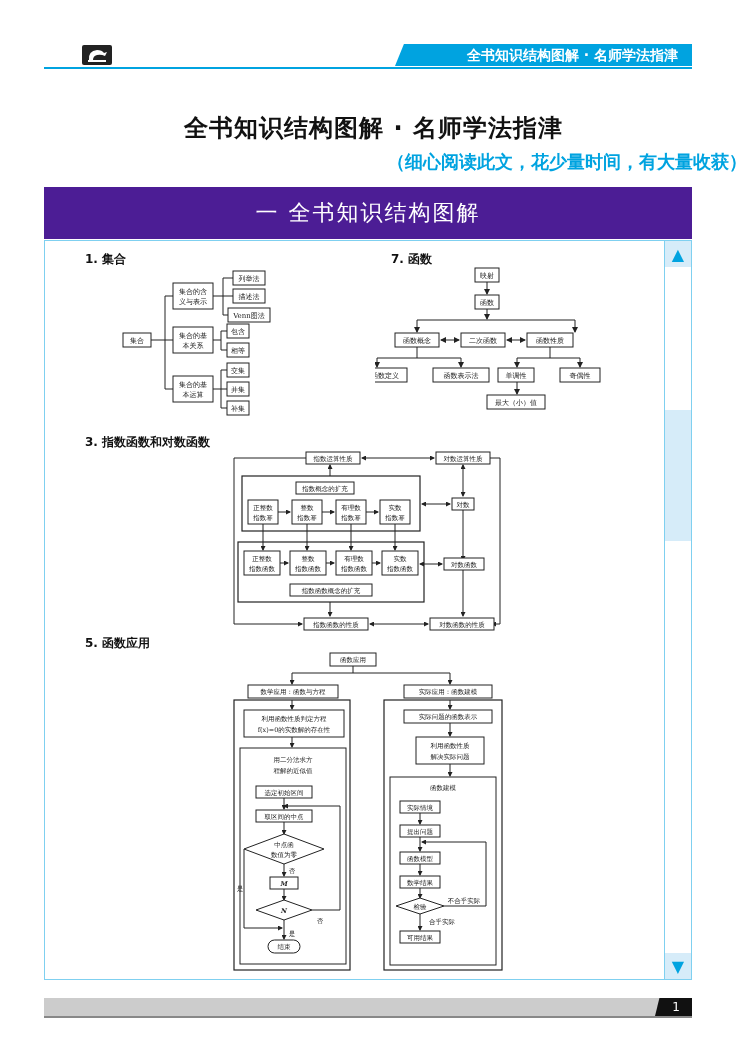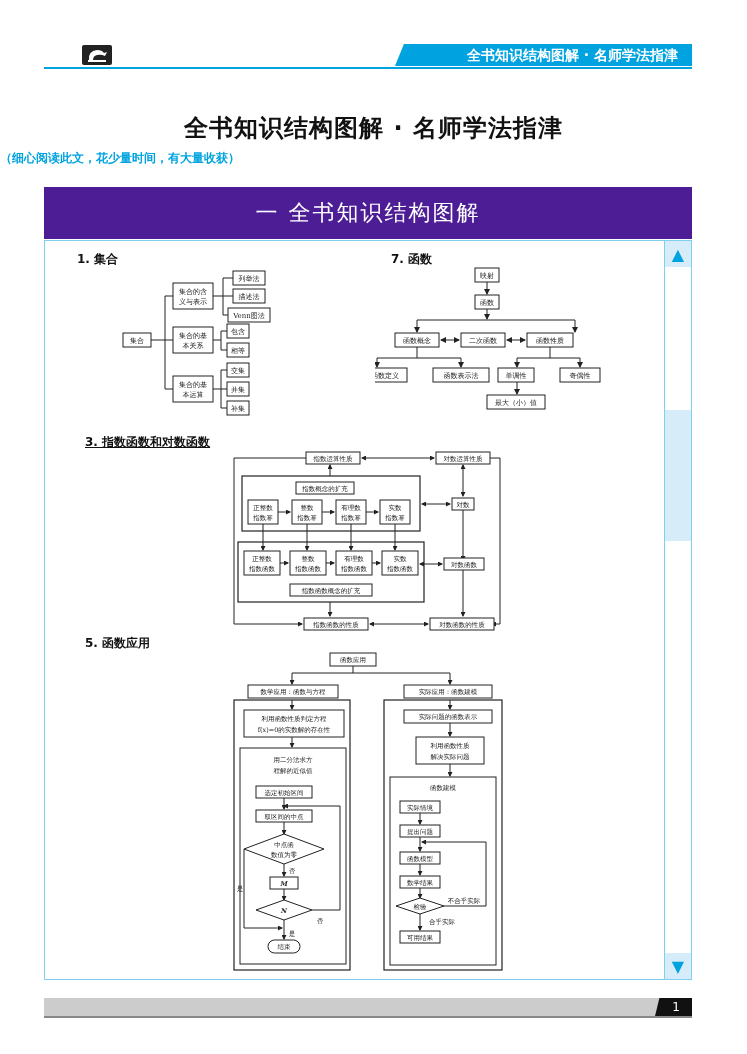--- a/index.html
+++ b/index.html
@@ -2,21 +2,21 @@
 <html><head>
 <meta charset="utf-8">
 <style>
   html, body { margin:0; padding:0; background:#fff; }
   body { width:747px; height:1054px; position:relative; overflow:hidden; font-family:"DejaVu Sans", sans-serif; }
   .logo { position:absolute; left:82px; top:45px; width:30px; height:20px; background:#222; border-radius:2px; }
   .logo svg { display:block; }
   .hdr-banner { position:absolute; left:395px; top:44px; width:297px; height:22px; background:#00a3e0; clip-path:polygon(3% 0,100% 0,100% 100%,0 100%); color:#fff; font-size:14px; font-weight:bold; line-height:22px; text-align:right; padding-right:14px; box-sizing:border-box; }
   .hdr-line { position:absolute; left:44px; top:67px; width:648px; height:1.5px; background:#00a3e0; }
   .main-title { position:absolute; left:0; width:747px; top:112px; text-align:center; font-size:24px; font-weight:bold; color:#111; letter-spacing:1px; }
-  .sub-title { position:absolute; left:0; width:747px; top:150px; text-align:left; font-size:12px; font-weight:bold; color:#00a3e0; font-family:"DejaVu Serif", serif; }
+  .sub-title { position:absolute; left:0; width:747px; top:150px; text-align:right; font-size:18px; font-weight:bold; color:#00a3e0; font-family:"DejaVu Serif", serif; }
   .section-bar { position:absolute; left:44px; top:187px; width:648px; height:52px; background:#4c1d95; color:#fff; font-size:22px; line-height:52px; text-align:center; letter-spacing:2px; }
   .content { position:absolute; left:44px; top:240px; width:648px; height:740px; border:1px solid #7fd0f0; box-sizing:border-box; overflow:hidden; }
   .scrollbar { position:absolute; right:0; top:0; width:26px; height:100%; border-left:1px solid #7fd0f0; background:#fff; }
   .sb-up, .sb-down { position:absolute; left:0; width:26px; height:26px; background:#d6ecf9; display:flex; align-items:center; justify-content:center; color:#00a3e0; font-size:16px; }
   .sb-up { top:0; } .sb-down { bottom:0; }
   .sb-thumb { position:absolute; left:0; top:169px; width:26px; height:131px; background:#d6ecf9; }
   .sec-h { position:absolute; font-size:12px; font-weight:bold; color:#111; }
   svg.dg text { font-family:"DejaVu Serif", serif; fill:#222; }
   .footer-bar { position:absolute; left:44px; top:998px; width:648px; height:18px; background:#ccc; border-bottom:2px solid #888; }
   .page-num { position:absolute; left:655px; top:998px; width:37px; height:18px; background:#111; clip-path:polygon(12% 0,100% 0,100% 100%,0 100%); color:#fff; font-size:12px; line-height:18px; text-align:right; padding-right:12px; box-sizing:border-box; }
@@ -32,23 +32,23 @@
 </div>
 <div class="hdr-banner">全书知识结构图解 · 名师学法指津</div>
 <div class="hdr-line"></div>
 
 <div class="main-title">全书知识结构图解 · 名师学法指津</div>
 <div class="sub-title">（细心阅读此文，花少量时间，有大量收获）</div>
 <div class="section-bar">一    全书知识结构图解</div>
 
 <div class="content">
 
-  <div class="sec-h" style="left:32px;top:10px;text-align:center;">1. 集合</div>
+  <div class="sec-h" style="left:40px;top:10px;text-align:center;">1. 集合</div>
   <div class="sec-h" style="left:346px;top:10px;">7. 函数</div>
-  <div class="sec-h" style="left:40px;top:193px;text-decoration:underline;">3. 指数函数和对数函数</div>
+  <div class="sec-h" style="left:40px;top:193px;">3. 指数函数和对数函数</div>
   <div class="sec-h" style="left:40px;top:394px;">5. 函数应用</div>
 
   <svg class="dg" style="position:absolute;left:70px;top:22px;" width="200" height="160" viewBox="0 0 200 160">
     <g stroke="#222" fill="none" stroke-width="1">
 
       <rect x="8" y="70" width="28" height="14" fill="#fff"></rect>
       <line x1="36" y1="77" x2="50" y2="77"></line>
       <line x1="50" y1="33" x2="50" y2="126"></line>
       <line x1="50" y1="33" x2="58" y2="33"></line>
       <line x1="50" y1="77" x2="58" y2="77"></line>

